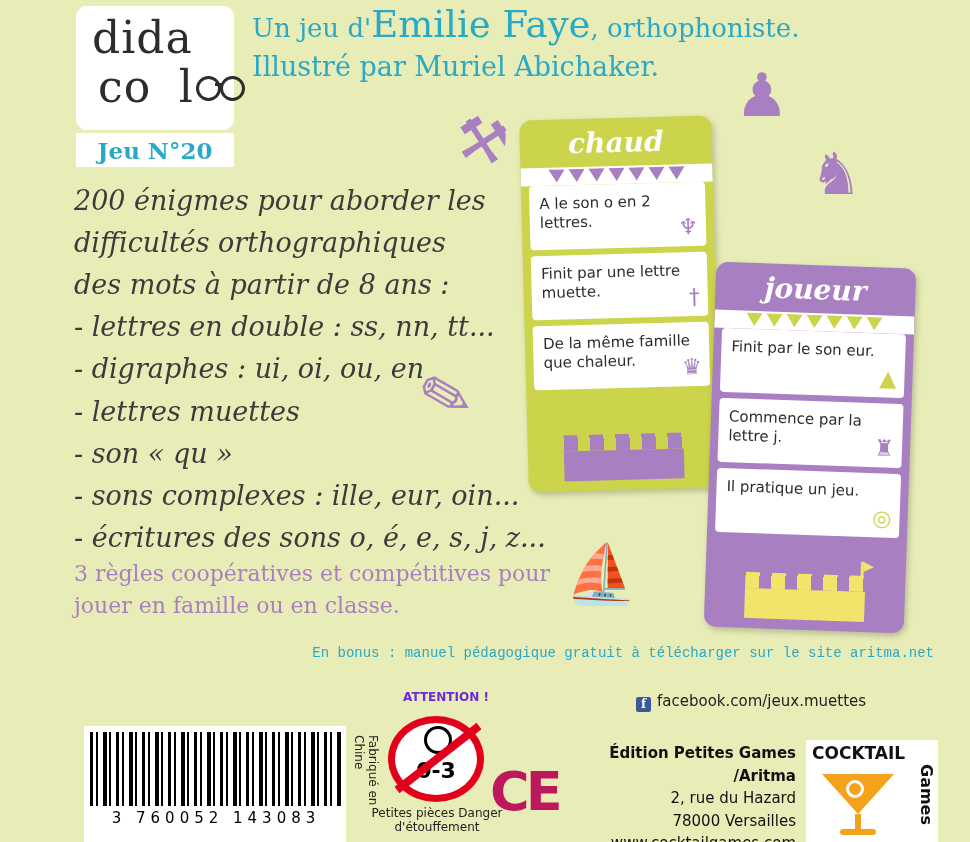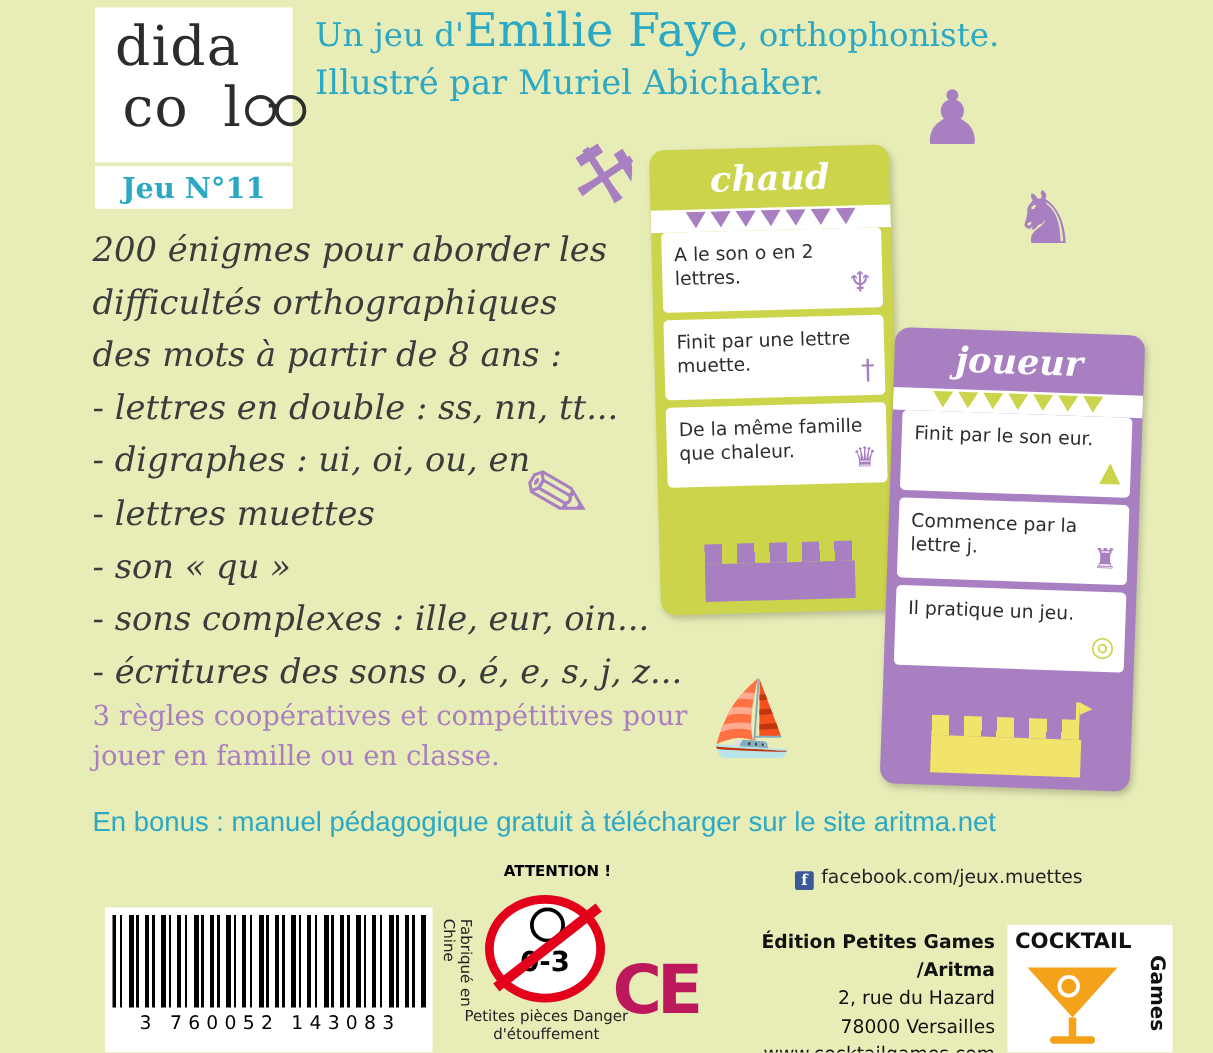--- a/index.html
+++ b/index.html
@@ -9,20 +9,21 @@
     font-family:"DejaVu Sans", sans-serif;
     position:relative;
     overflow:hidden;
   }
   .root{position:relative;width:970px;height:842px;}
 
   
   .logo-box{
     position:absolute;left:76px;top:6px;width:158px;height:124px;
     background:#ffffff;
+    border-radius:11px;
   }
   .logo-dida{
     position:absolute;left:16px;top:6px;
     font-family:"DejaVu Serif", serif;
     font-size:44px;color:#2c2c2c;letter-spacing:1px;
   }
   .logo-cool{
     position:absolute;left:22px;top:55px;
     font-family:"DejaVu Serif", serif;
     font-size:44px;color:#2c2c2c;letter-spacing:1px;
@@ -70,24 +71,24 @@
 
   .coop{
     position:absolute;left:74px;top:558px;width:520px;
     font-family:"DejaVu Serif", serif;
     color:#a97fc0;
     font-size:22px;line-height:1.45;
   }
 
   .bonus{
     position:absolute;left:74px;top:645px;width:860px;
-    font-family:Liberation Sans, sans-serif;
+    font-family:Liberation Mono, monospace;
     color:#2aa8c4;
-    font-size:22px;
-    text-align:left;
+    font-size:14px;
+    text-align:right;
   }
 
   
   .card{
     position:absolute;
     border-radius:12px;
     overflow:hidden;
     box-shadow:2px 3px 6px rgba(0,0,0,.22);
   }
   .card-chaud{
@@ -163,21 +164,21 @@
   }
   .made-in{
     position:absolute;left:352px;top:735px;
     writing-mode:vertical-rl;
     font-size:12px;color:#222;font-family:"DejaVu Sans", sans-serif;
     height:104px;
   }
 
   .attention{
     position:absolute;left:376px;top:690px;width:140px;text-align:center;
-    font-size:12px;font-weight:bold;color:#000000;font-family:"DejaVu Sans", sans-serif;
+    font-size:12px;font-weight:bold;color:#6d28d9;font-family:"DejaVu Sans", sans-serif;
   }
   .no03{
     position:absolute;left:380px;top:712px;width:116px;height:96px;
   }
   .no03 .circle{
     position:absolute;left:8px;top:4px;width:96px;height:86px;border:7px solid #e2001a;border-radius:50%;
     box-sizing:border-box;background:#fff;
   }
   .no03 .slash{
     position:absolute;left:6px;top:42px;width:104px;height:8px;background:#e2001a;transform:rotate(-38deg);
@@ -243,21 +244,21 @@
     <div class="logo-dida">dida</div>
     <div class="logo-cool">
       <span>co</span><span style="opacity:0">o</span><span>l</span>
     </div>
     <div class="logo-glasses">
       <span class="lens l"></span>
         <span class="bridge"></span>
         <span class="lens r"></span>
     </div>
   </div>
-  <div class="jeu-tag">Jeu N°11</div>
+  <div class="jeu-tag">Jeu N°20</div>
 
   <div class="hdr">
     <div class="l1">
       <span class="small">Un jeu d'</span><span class="big">Emilie Faye</span><span class="small">, orthophoniste.</span>
     </div>
     <div class="l2">Illustré par Muriel Abichaker.</div>
   </div>
 
   <div class="body-txt">
     <div class="ln">200 énigmes pour aborder les</div>

